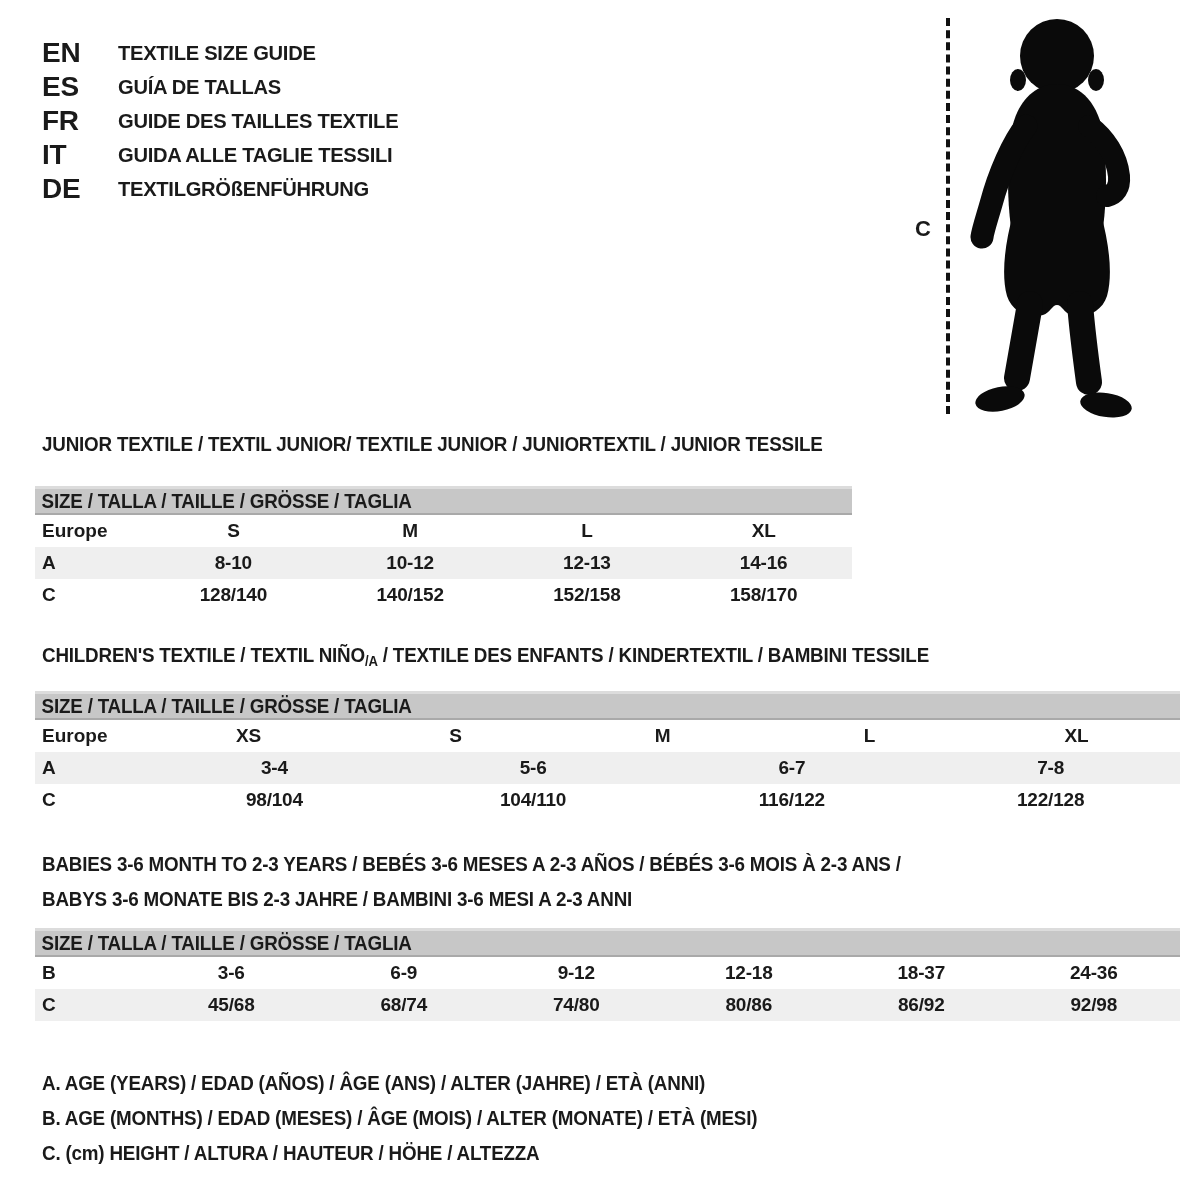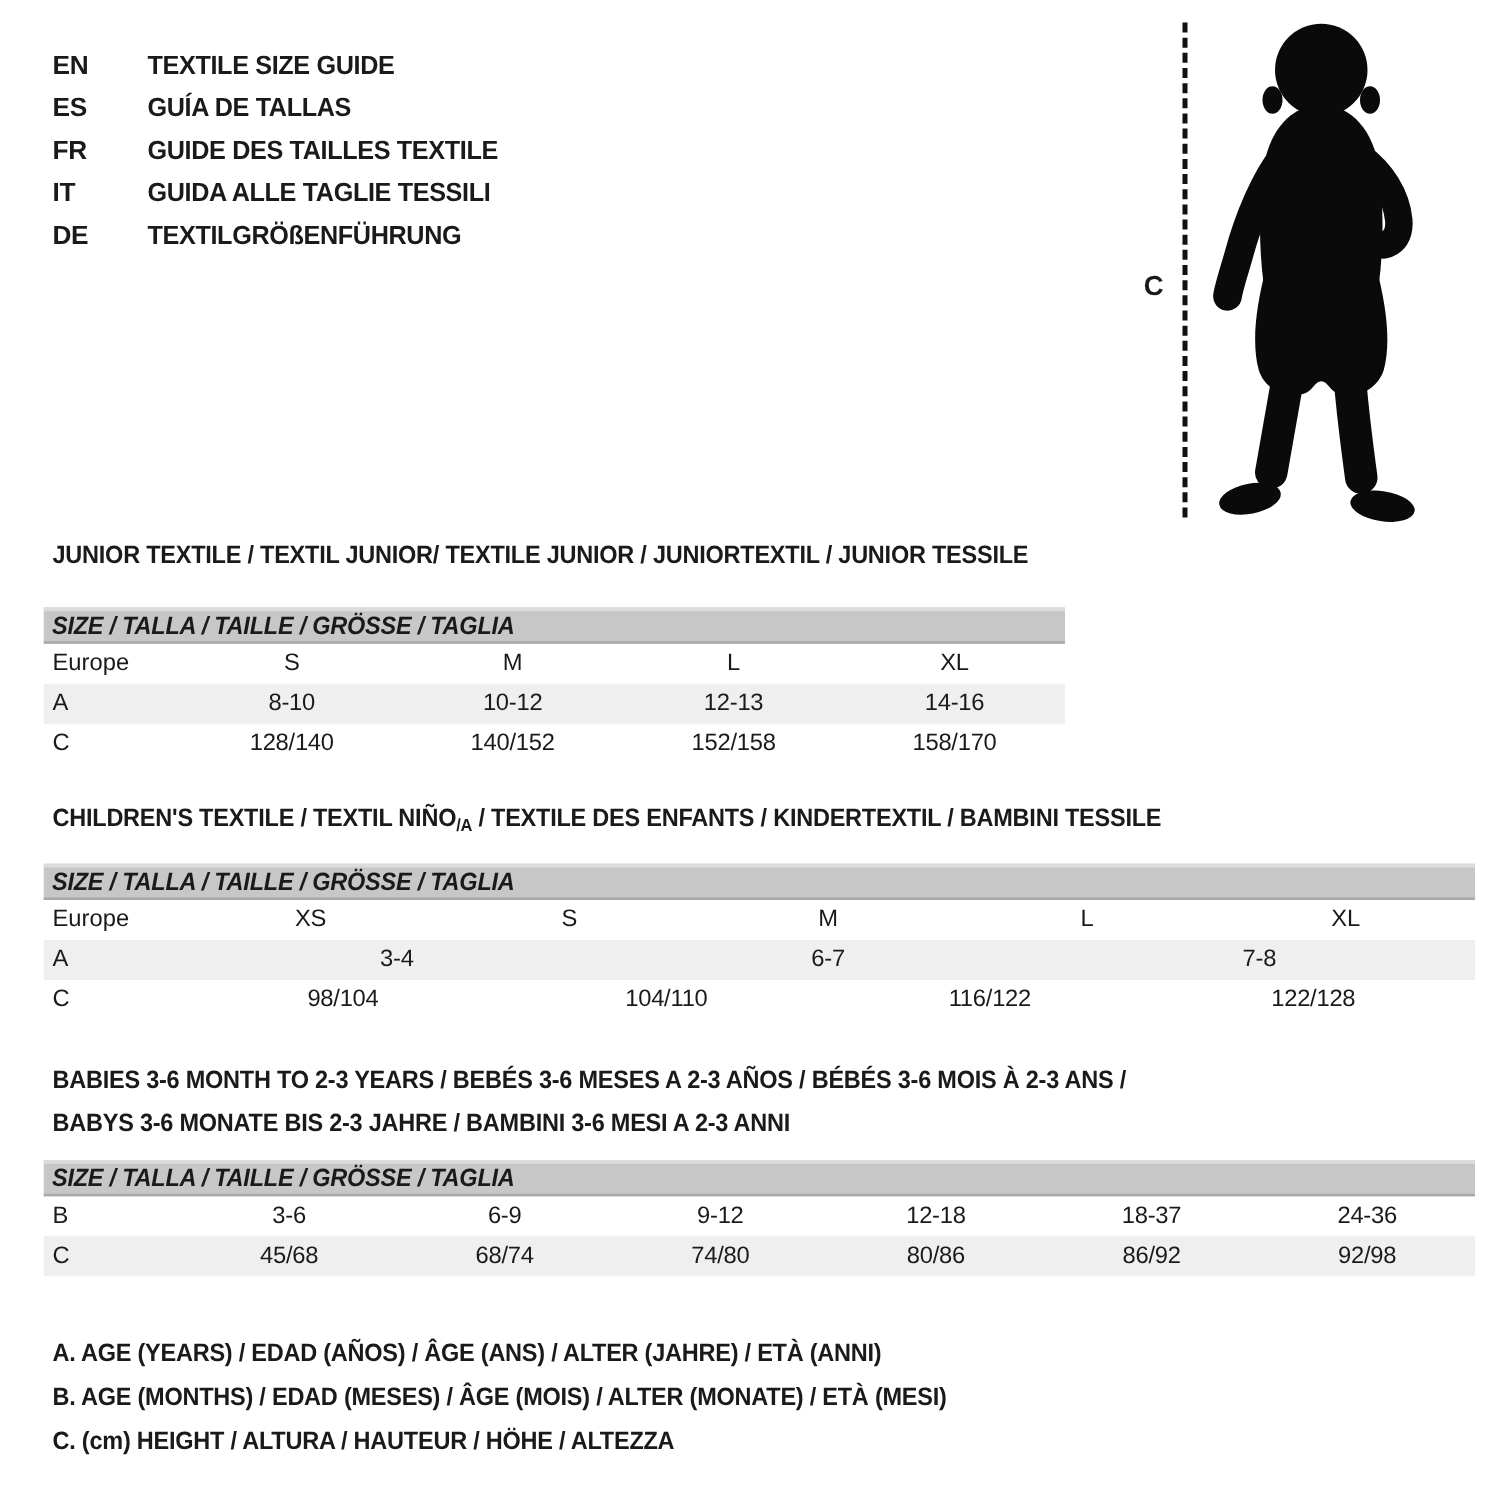--- a/index.html
+++ b/index.html
@@ -3,41 +3,41 @@
 <meta charset="utf-8">
 <style>
   html,body { margin:0; padding:0; background:#ffffff; }
   .page {
     position:relative; width:1200px; height:1200px; background:#ffffff;
     font-family:"Liberation Sans", sans-serif; color:#1a1a1a; overflow:hidden;
   }
   
   .lang-block { position:absolute; left:42px; top:36px; }
   .lang-row { display:flex; height:34px; line-height:34px; }
-  .lang-code { width:76px; font-size:21px; font-weight:700; letter-spacing:-0.3px; }
+  .lang-code { width:76px; font-size:28px; font-weight:700; letter-spacing:-0.3px; }
   .lang-label { font-size:21px; font-weight:700; letter-spacing:-0.3px; white-space:nowrap;
                 transform:scaleX(0.96); transform-origin:0 50%; }
   
   .measure-line { position:absolute; left:946px; top:18px; height:396px; width:0;
                   border-left:4px dashed #111111; }
   .height-label { position:absolute; left:915px; top:216px; font-size:22px; font-weight:700; }
   .silhouette { position:absolute; left:968px; top:16px; }
   
   .section-title { position:absolute; left:42px; font-size:20px; font-weight:700;
                    letter-spacing:-0.2px; white-space:nowrap;
                    transform:scaleX(0.94); transform-origin:0 0; }
   .sub-a { font-size:14px; vertical-align:-4px; font-weight:700; }
   
   .size-table { position:absolute; left:35px; }
   .size-bar { box-sizing:border-box; height:29px; background:#c7c7c7;
-              border-top:3px solid #dcdcdc; border-bottom:2px solid #a9a9a9;font-style:italic; }
+              border-top:3px solid #dcdcdc; border-bottom:2px solid #a9a9a9; }
   .size-bar-text { display:inline-block; padding-left:7px; line-height:24px;
                    font-size:20px; font-weight:700; letter-spacing:-0.2px;
                    transform:scaleX(0.94); transform-origin:0 50%; white-space:nowrap; }
-  .trow { display:flex; height:32px; line-height:32px; font-size:19px; font-weight:400; }
+  .trow { display:flex; height:32px; line-height:32px; font-size:19px; font-weight:700; }
   .trow.alt { background:#efefef; }
   .rlabel { box-sizing:border-box; width:110px; padding-left:7px; text-align:left; }
   .cell { flex:1; text-align:center; letter-spacing:-0.2px; }
   
   .legend-item { position:absolute; left:42px; font-size:20px; font-weight:700;
                  letter-spacing:-0.2px; white-space:nowrap;
                  transform:scaleX(0.94); transform-origin:0 0; }
 </style>
 </head>
 <body>
@@ -122,20 +122,21 @@
       <span class="rlabel">Europe</span>
       <span class="cell">XS</span>
       <span class="cell">S</span>
       <span class="cell">M</span>
       <span class="cell">L</span>
       <span class="cell">XL</span>
     </div>
     <div class="trow alt">
       <span class="rlabel">A</span>
       <span class="cell">3-4</span>
+      <span class="cell">5-6</span>
       <span class="cell">6-7</span>
       <span class="cell">7-8</span>
     </div>
     <div class="trow">
       <span class="rlabel">C</span>
       <span class="cell">98/104</span>
       <span class="cell">104/110</span>
       <span class="cell">116/122</span>
       <span class="cell">122/128</span>
     </div>

